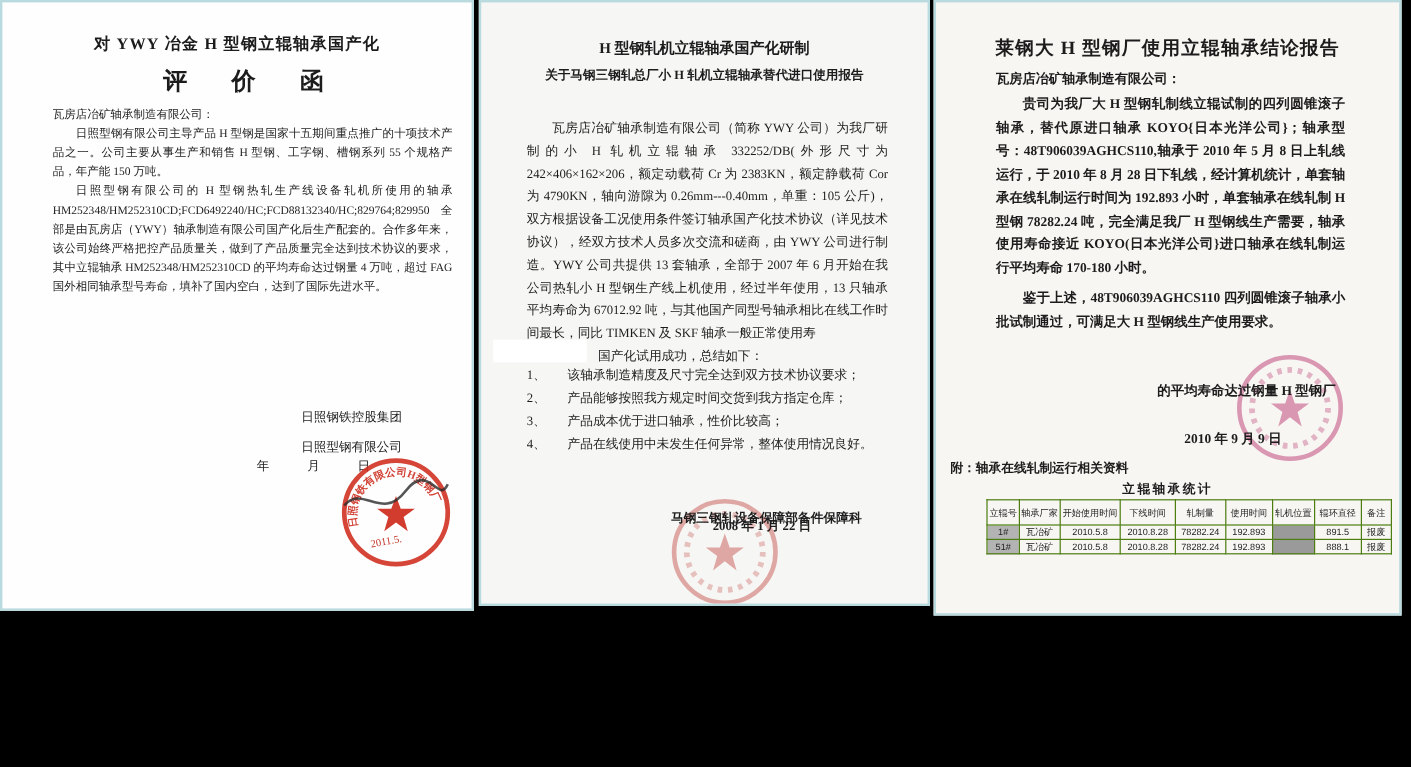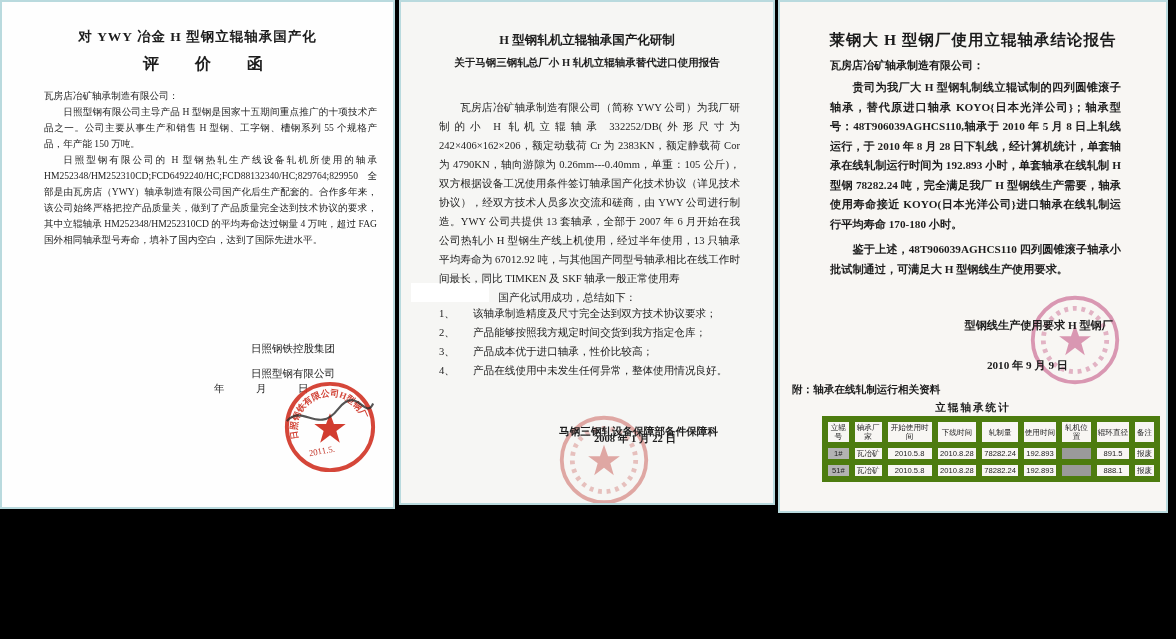--- a/index.html
+++ b/index.html
@@ -9,21 +9,21 @@
 
   .page { position:absolute; top:0; background:#fcfcfb; border:2px solid #b9dade; overflow:hidden; color:#1c1c1c; }
   .page1 { left:0;   width:395px; height:509px; background:#fefefe; }
   .page2 { left:399px; width:376px; height:505px; background:#f6f6f4;text-decoration:underline; }
   .page3 { left:778px; width:390px; height:513px; background:#f8f6f3; }
 
   
   .d1-title1 { position:absolute; top:26px; left:0; right:0; text-align:center;
                font-size:13.5px; font-weight:bold; letter-spacing:1px; }
   .d1-title2 { position:absolute; top:52px; left:0; right:0; text-align:center;
-               font-size:16px; font-weight:bold; letter-spacing:16px; text-indent:16px;padding-left:11px; }
+               font-size:20px; font-weight:bold; letter-spacing:16px; text-indent:16px;padding-left:11px; }
   .d1-body { position:absolute; top:86px; left:42px; width:333px;
              font-size:9.6px; line-height:16px; text-align:justify; }
   .d1-body p.ind { text-indent:2em; }
   .d1-sign { position:absolute; top:334px; right:58px; text-align:center;
              font-size:10.5px; line-height:25px; }
   .d1-date { position:absolute; top:380px; left:212px; font-size:10.5px; }
 
   
   .d2-title { position:absolute; top:30px; left:0; right:0; text-align:center;
               font-size:12.5px; font-weight:bold; }
@@ -50,21 +50,21 @@
   .d3-body p.ind { text-indent:2em; }
   .d3-body p.gap { margin-top:6px; }
   .d3-sign { position:absolute; top:316px; right:53px; font-size:11.2px; font-weight:bold; }
   .d3-date { position:absolute; top:356px; right:98px; font-size:11.2px; font-weight:bold; }
   .d3-attach { position:absolute; top:381px; left:12px; font-size:10.6px; font-weight:bold; }
   .d3-tabletitle { position:absolute; top:399px; left:0; right:0; text-align:center;
                    font-size:10.6px; font-weight:bold; letter-spacing:2px; }
   .d3-table { position:absolute; top:414px; left:42px; width:338px;
               border-collapse:collapse; table-layout:fixed;
               font-family:"Liberation Sans","DejaVu Sans",sans-serif; }
-  .d3-table th, .d3-table td { border:6px solid #4d7c0f; font-size:7.6px; font-weight:normal;
+  .d3-table th, .d3-table td { border:1px solid #4d7c0f; font-size:7.6px; font-weight:normal;
               text-align:center; vertical-align:middle; padding:1px 0; line-height:9px; color:#222; }
   .d3-table th { height:21px; }
   .d3-table td { height:12px; }
   .cell-gray  { background:#b3b3b3; }
   .cell-redact{ background:#9a9a9a; }
 
   
   .stamp { position:absolute; }
 </style>
 </head>
@@ -144,21 +144,21 @@
       <p class="ind">贵司为我厂大 H 型钢轧制线立辊试制的四列圆锥滚子轴承，替代原进口轴承 KOYO{日本光洋公司}；轴承型号：48T906039AGHCS110,轴承于 2010 年 5 月 8 日上轧线运行，于 2010 年 8 月 28 日下轧线，经计算机统计，单套轴承在线轧制运行时间为 192.893 小时，单套轴承在线轧制 H 型钢 78282.24 吨，完全满足我厂 H 型钢线生产需要，轴承使用寿命接近 KOYO(日本光洋公司}进口轴承在线轧制运行平均寿命 170-180 小时。</p>
       <p class="ind gap">鉴于上述，48T906039AGHCS110 四列圆锥滚子轴承小批试制通过，可满足大 H 型钢线生产使用要求。</p>
     </div>
 
     <svg class="stamp" style="left:247px; top:290px;" width="96" height="96" viewBox="0 0 100 100">
       <circle cx="50" cy="50" r="44" fill="none" stroke="#cc6f96" stroke-width="4" opacity="0.7"></circle>
       <circle cx="50" cy="50" r="33" fill="none" stroke="#cc6f96" stroke-width="5" stroke-dasharray="4,5" opacity="0.5"></circle>
       <polygon points="50,34 54.2,46 66.5,46 56.6,53.4 60.2,66 50,58 39.8,66 43.4,53.4 33.5,46 45.8,46" fill="#cc6f96" opacity="0.7"></polygon>
     </svg>
 
-    <div class="d3-sign">型钢线生产使用要求 H 型钢厂</div>
+    <div class="d3-sign">的平均寿命达过钢量 H 型钢厂</div>
     <div class="d3-date">2010 年 9 月 9 日</div>
     <div class="d3-attach">附：轴承在线轧制运行相关资料</div>
     <div class="d3-tabletitle">立辊轴承统计</div>
 
     <table class="d3-table">
       <colgroup>
         <col style="width:8%">
           <col style="width:10%">
           <col style="width:15%">
         <col style="width:13.5%">

